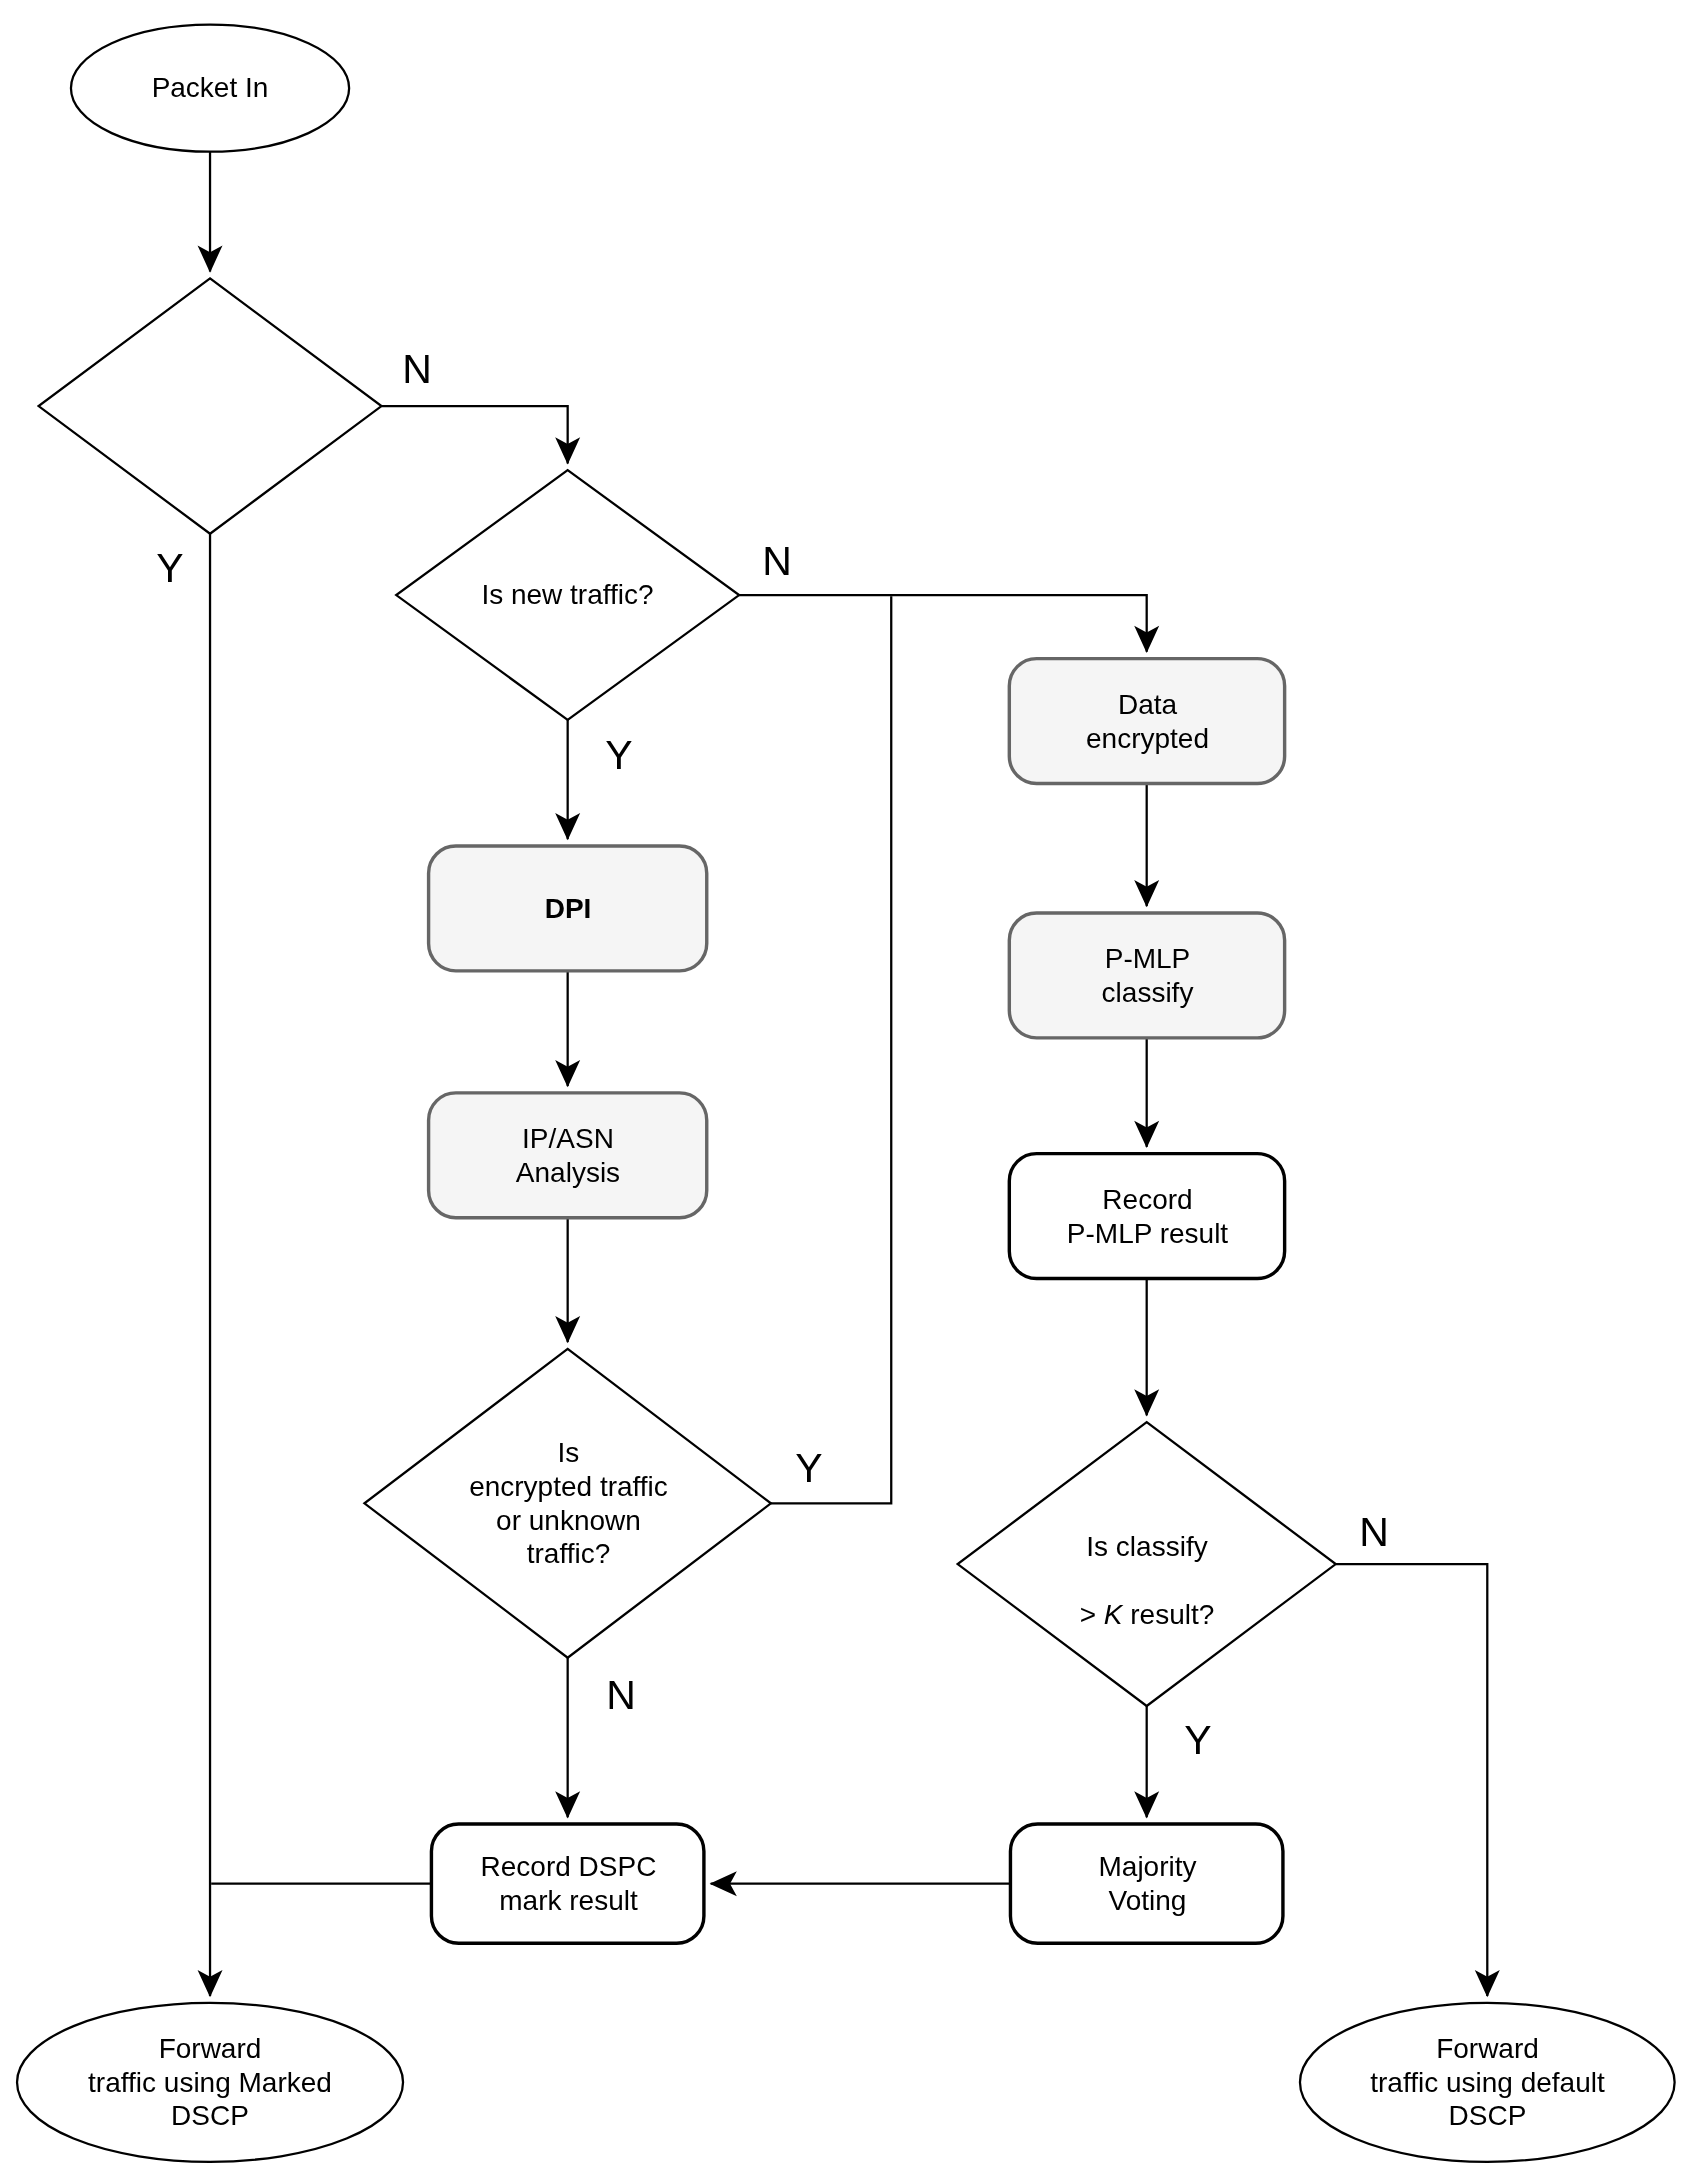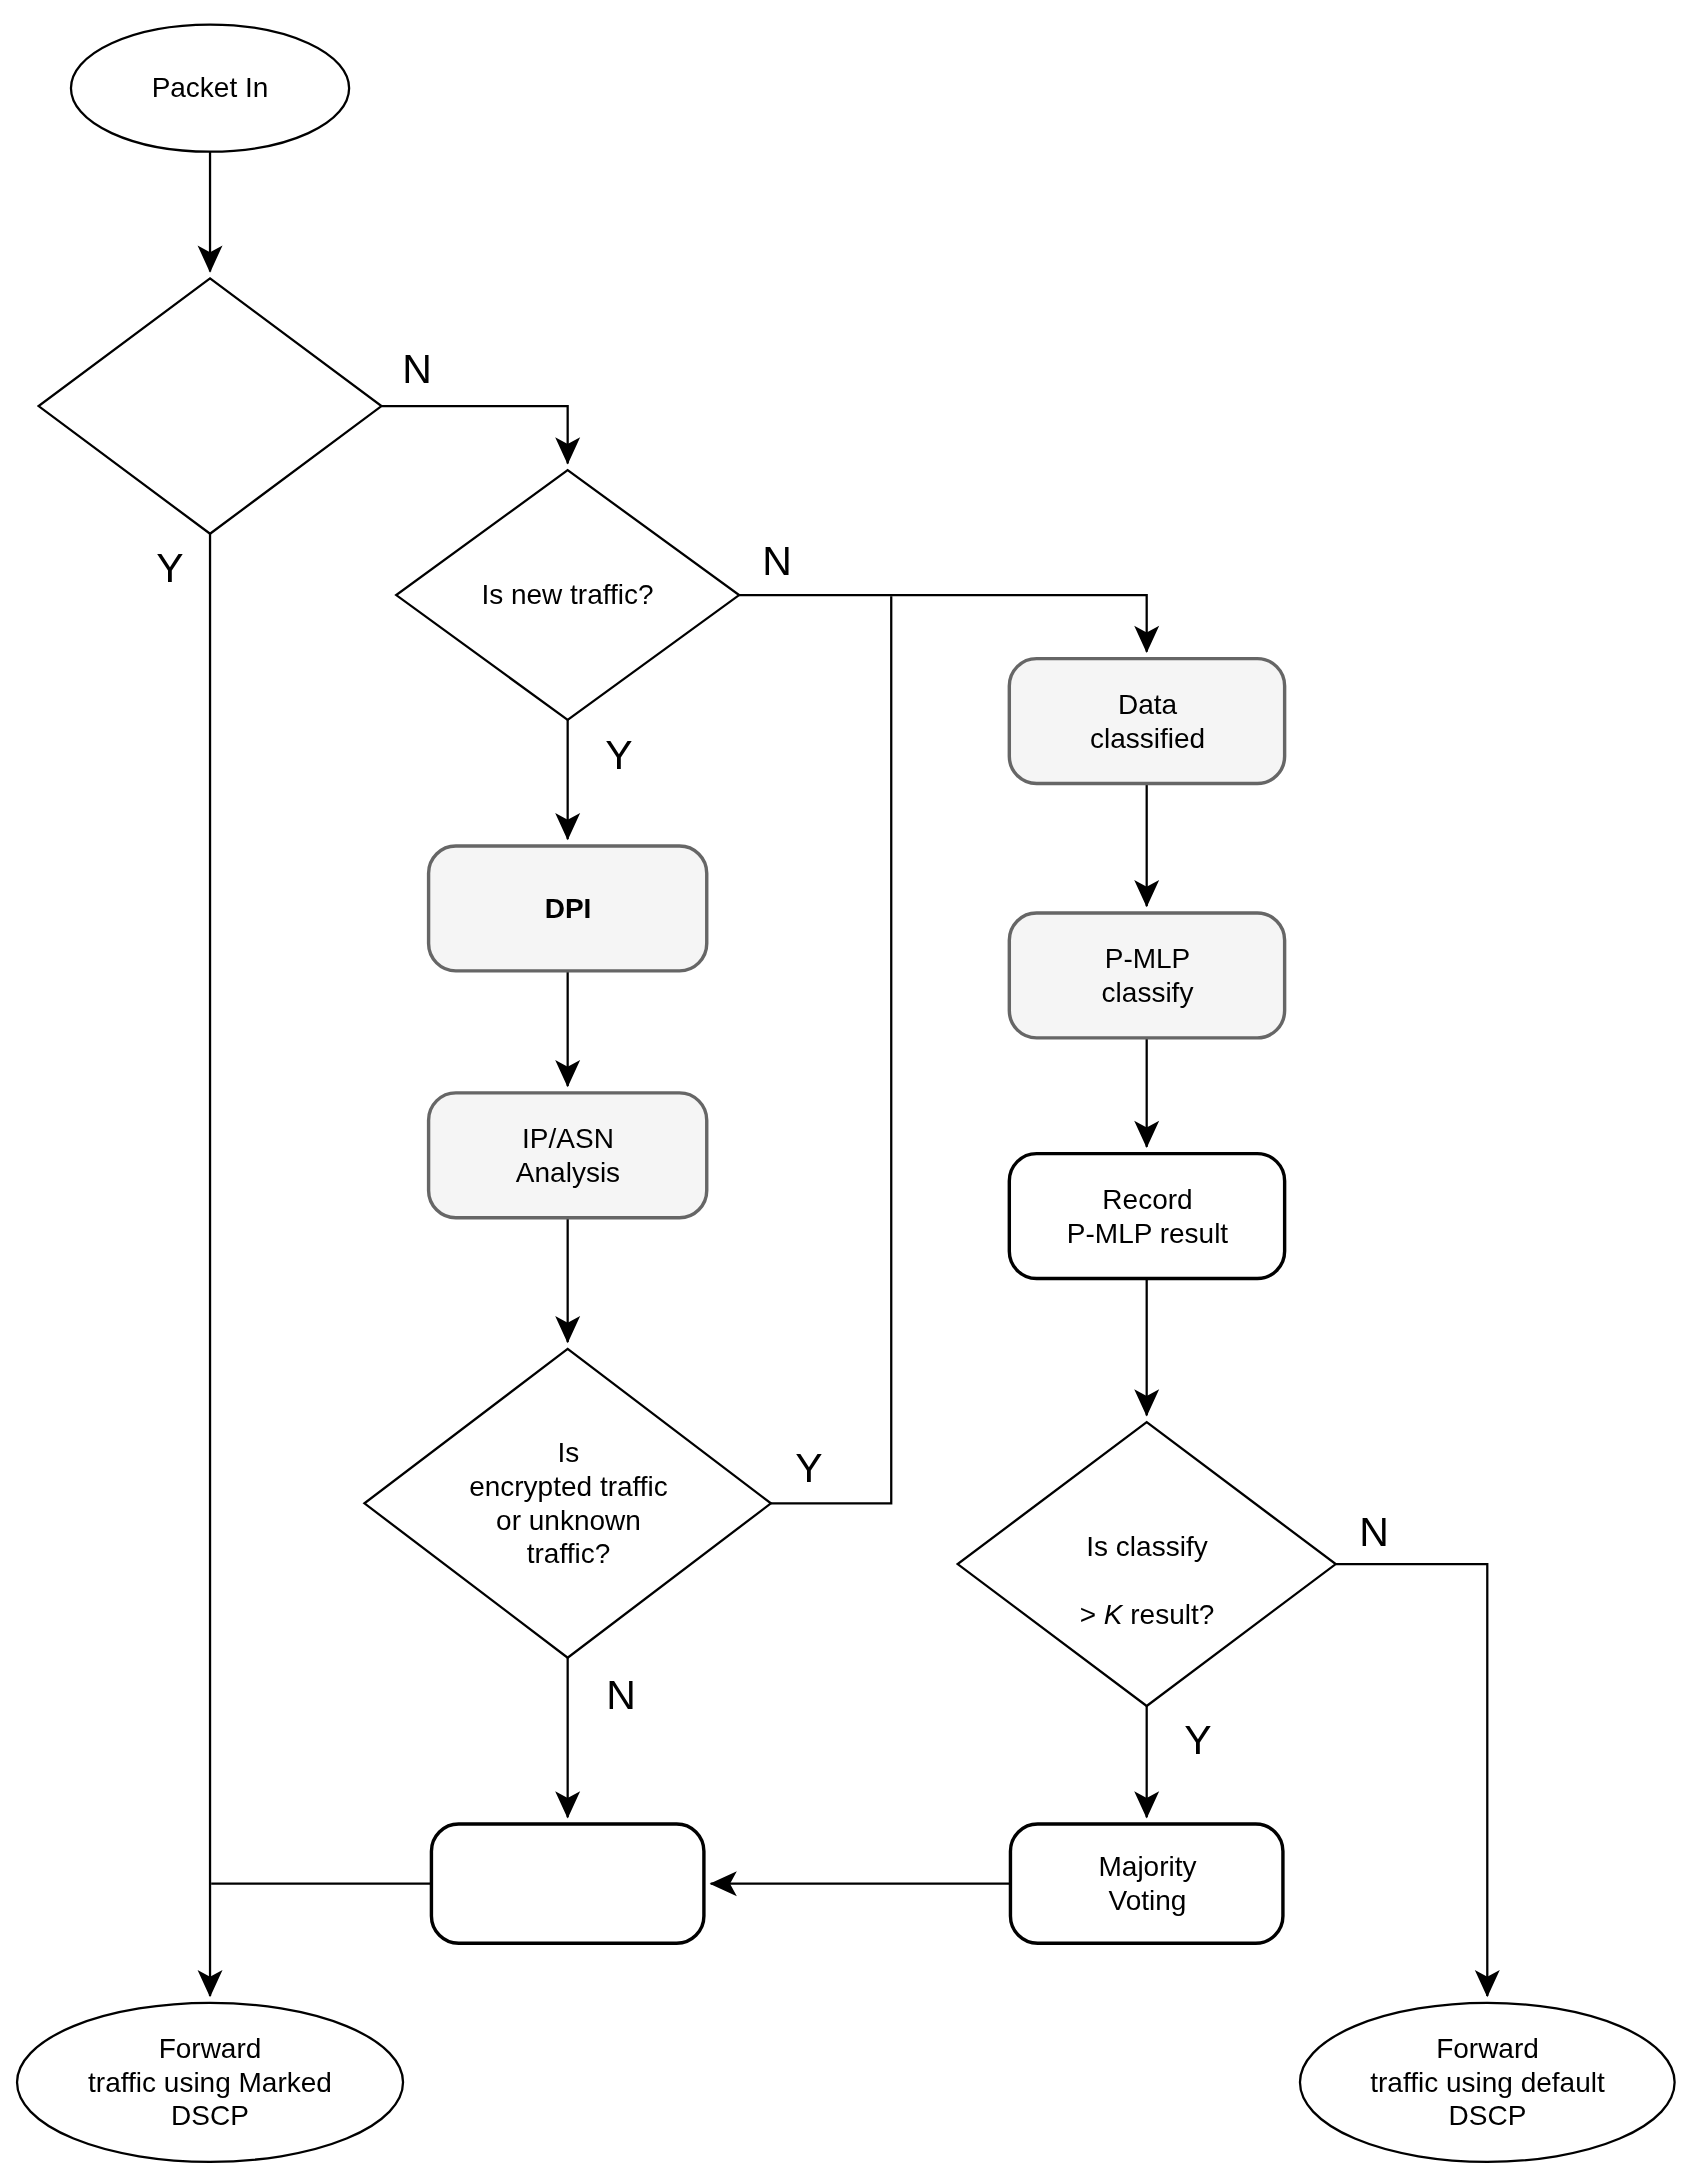--- a/index.html
+++ b/index.html
@@ -85,38 +85,40 @@
     <polygon class="shape-diamond" points="2020,2505 2353,2755 2020,3005 1687,2755"></polygon>
     <rect class="shape-plain" x="760" y="3213" width="480" height="210" rx="48"></rect>
     <rect class="shape-plain" x="1780" y="3213" width="480" height="210" rx="48"></rect>
     <ellipse class="shape-ellipse" cx="370" cy="3668" rx="340" ry="140"></ellipse>
     <ellipse class="shape-ellipse" cx="2620" cy="3668" rx="330" ry="140"></ellipse>
   </svg>
 
   <div class="node-label" style="left:71px;top:24.4px;width:278px;height:127px;">Packet In</div>
   <div class="node-label" style="left:396px;top:470px;width:343px;height:250px;">Is new traffic?</div>
   <div class="node-label" style="left:1010px;top:659px;width:275px;height:125px;">Data
-classified</div>
+encrypted</div>
   <div class="node-label" style="left:429px;top:846px;width:278px;height:125px;font-weight:bold;">DPI</div>
   <div class="node-label" style="left:429px;top:1093px;width:278px;height:125px;">IP/ASN
 Analysis</div>
   <div class="node-label" style="left:1010px;top:913px;width:275px;height:125px;">P-MLP
 classify</div>
   <div class="node-label" style="left:1010px;top:1154px;width:275px;height:125px;">Record
 P-MLP result</div>
   <div class="node-label" style="left:365px;top:1349px;width:407px;height:309px;">Is
 encrypted traffic
 or unknown
 traffic?</div>
   <div class="node-label kline" style="left:958px;top:1422px;width:378px;height:284px;">
     <div>
       <span>Is classify</span><br>
       <span>&gt; </span><em>K</em><span> result?</span>
     </div>
   </div>
+  <div class="node-label" style="left:432px;top:1824px;width:273px;height:119px;">Record DSPC
+mark result</div>
   <div class="node-label" style="left:1011px;top:1824px;width:273px;height:119px;">Majority
 Voting</div>
   <div class="node-label" style="left:17px;top:2003px;width:386px;height:159px;">Forward
 traffic using Marked
 DSCP</div>
   <div class="node-label" style="left:1300px;top:2003px;width:375px;height:159px;">Forward
 traffic using default
 DSCP</div>
 
   <div class="edge-label" style="left:417px;top:369px;">N</div>

